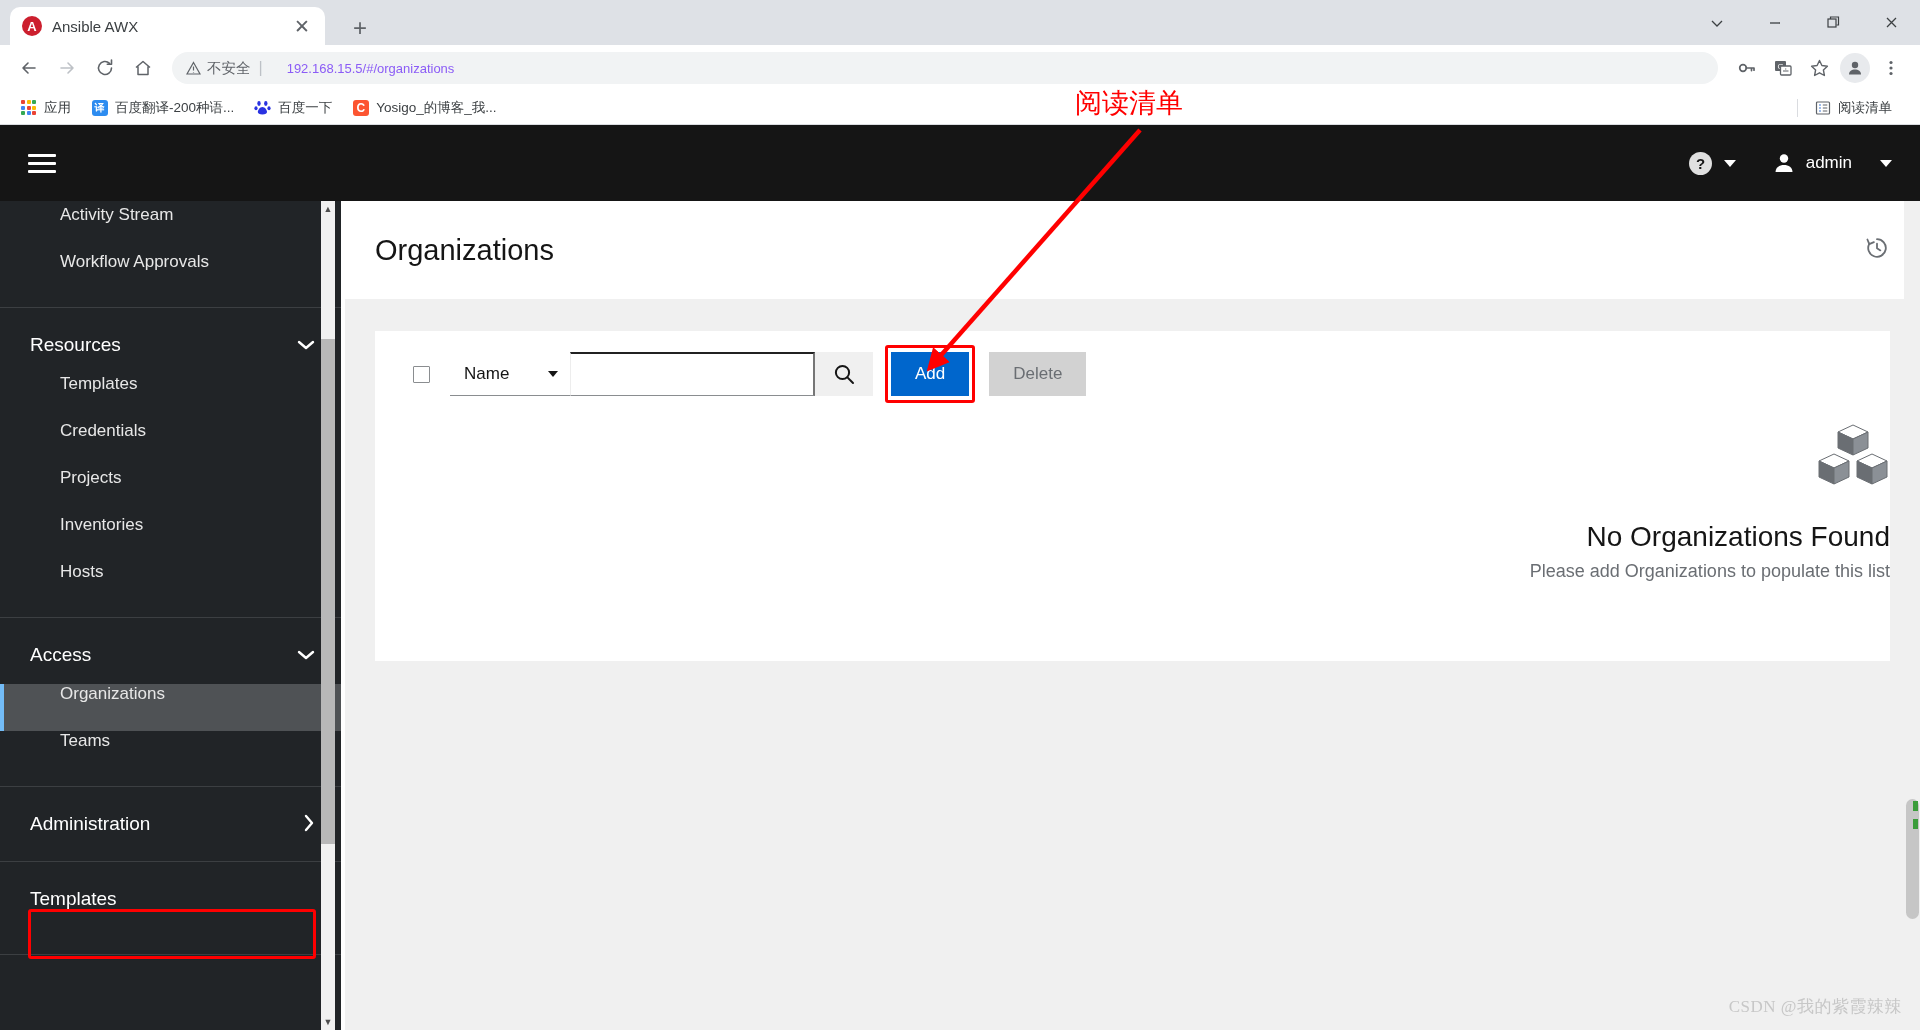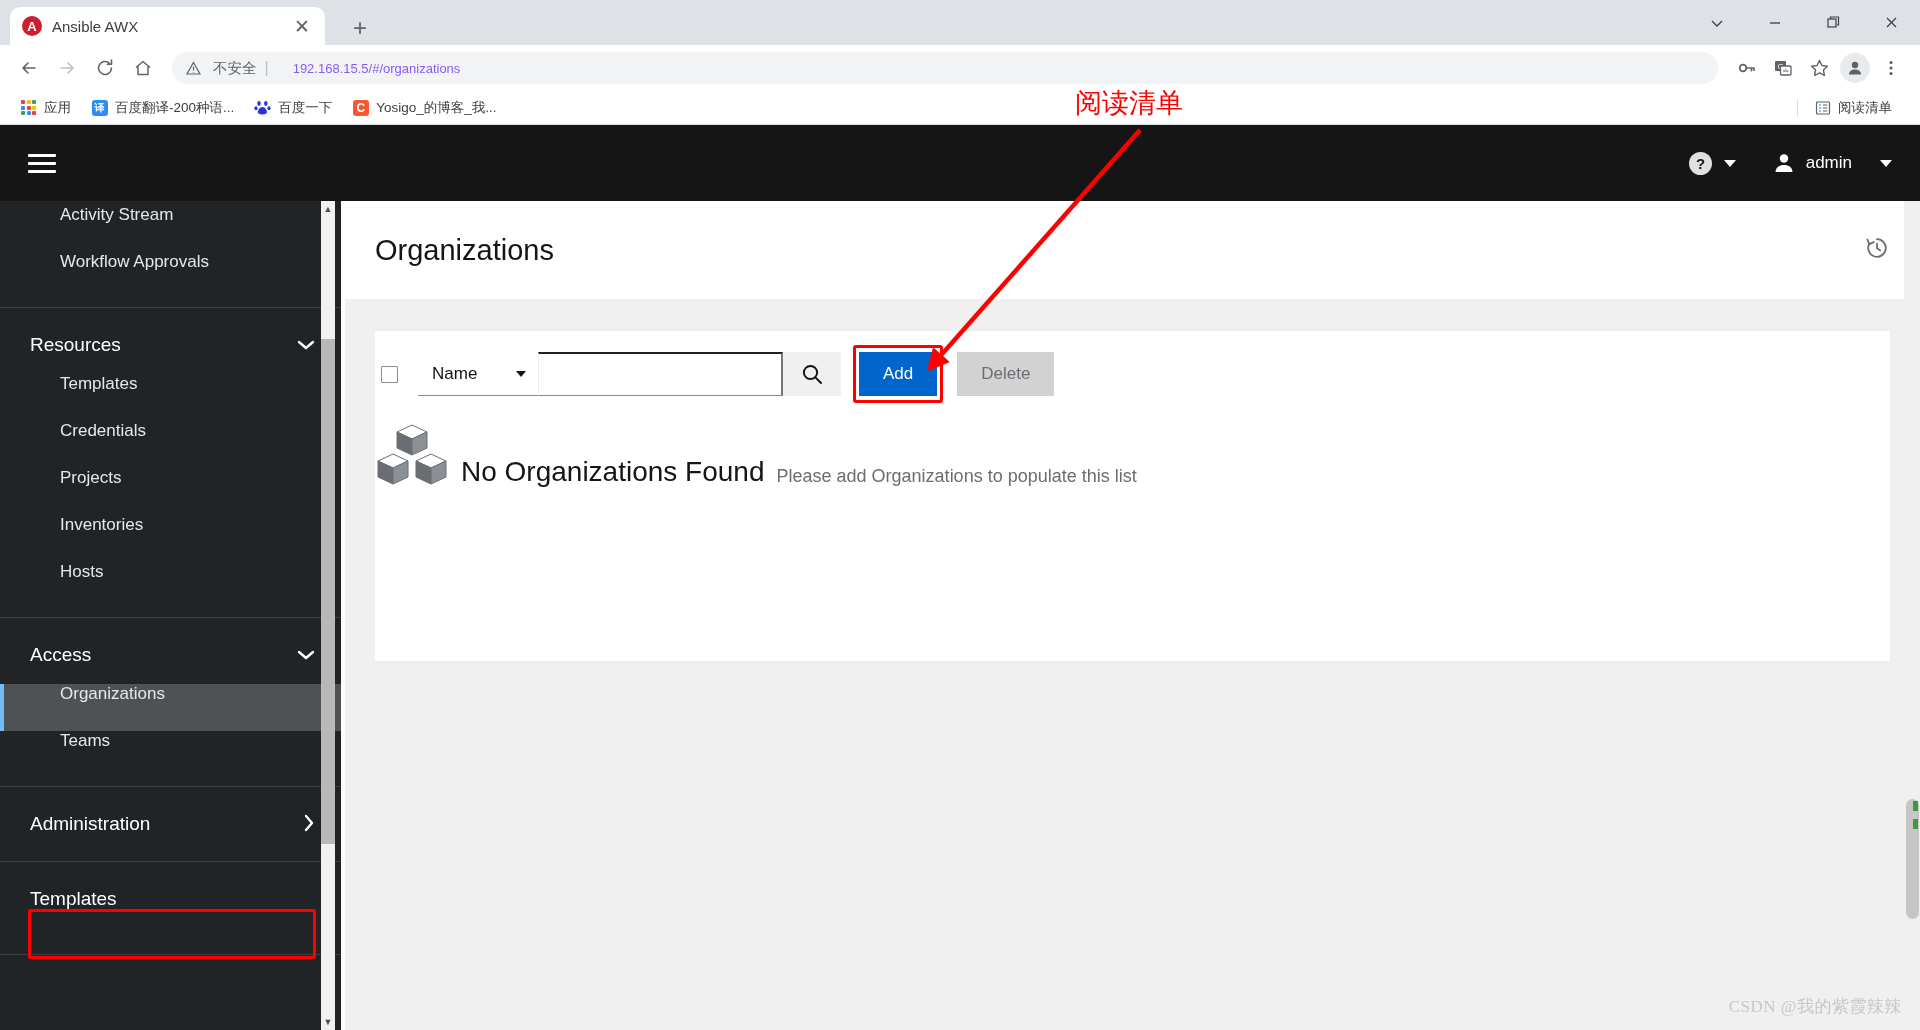--- a/index.html
+++ b/index.html
@@ -50,21 +50,21 @@
   }
   .tb-icon {
     width: 34px; height: 34px; display: flex; align-items: center; justify-content: center;
     color: #5f6368; flex: 0 0 auto;
   }
   .omnibox {
     flex: 1; height: 32px; background: #f1f3f4; border-radius: 16px;
     display: flex; align-items: center; padding: 0 14px; gap: 8px;
     margin: 0 8px; min-width: 0;
   }
-  .omni-warn { color: #5f6368; display: flex; align-items: center; gap: 12px; font-size: 14.5px; white-space: nowrap; }
+  .omni-warn { color: #5f6368; display: flex; align-items: center; gap: 6px; font-size: 14.5px; white-space: nowrap; }
   .omni-sep { color: #bdc1c6; }
   .omni-url { font-size: 13px; color: #8b5cf6; white-space: nowrap; overflow: hidden; margin-left: 16px; }
   .tb-right { display: flex; align-items: center; gap: 2px; }
   .avatar-btn {
     width: 30px; height: 30px; border-radius: 50%; background: #e8eaed;
     display: flex; align-items: center; justify-content: center; color: #5f6368;
   }
 
   .bookmarks {
     height: 34px; background: #ffffff;
@@ -157,21 +157,21 @@
     display: flex; align-items: center; padding: 0 30px;
   }
   .page-title { font-size: 29px; color: #151515; font-weight: 400; }
   .page-head-icon { margin-left: auto; color: #6a6e73; }
 
   .card {
     background: #ffffff; margin: 32px 30px 0 30px; height: 330px;
     position: relative;
   }
   .toolbar-row {
-    display: flex; align-items: center; height: 86px; padding: 0 6px; gap: 0;
+    display: flex; align-items: center; height: 86px; padding: 0 38px; gap: 0;
   }
   .chk {
     width: 17px; height: 17px; border: 1px solid #8a8d90; border-radius: 1px;
     background: #fff; flex: 0 0 auto; margin-right: 20px;
   }
   .filter-select {
     width: 120px; height: 44px; border-bottom: 1px solid #8a8d90;
     display: flex; align-items: center; justify-content: space-between;
     padding: 0 12px 0 14px; font-size: 17px; color: #151515; background: #fff;
   }
@@ -199,23 +199,22 @@
     border: 3px solid #ff0000; border-radius: 3px; pointer-events: none;
   }
   .btn-delete {
     margin-left: 20px; height: 44px; padding: 0 24px;
     background: #d2d2d2; color: #6a6e73; font-size: 17px;
     display: flex; align-items: center; justify-content: center;
     border: none; font-family: inherit;
   }
 
   .empty {
-    display: flex; flex-direction: row; align-items: center;
+    display: flex; flex-direction: column; align-items: flex-end;
     padding-top: 6px;
-    gap: 12px;
   }
   .empty-icon { color: #6a6e73; margin-bottom: 24px; }
   .empty-title { font-size: 28px; color: #151515; font-weight: 400; }
   .empty-sub { font-size: 18px; color: #6a6e73; margin-top: 8px; }
 
   .page-scroll {
     position: absolute; right: 0; top: 0; width: 16px; height: 829px; background: #f0f0f0;
   }
   .page-thumb {
     position: absolute; right: 1px; width: 13px; background: #c6c6c6; border-radius: 7px;

